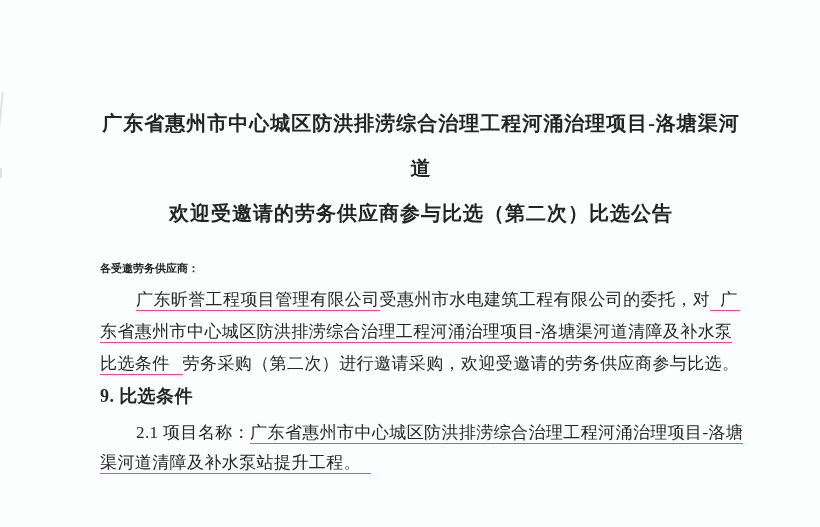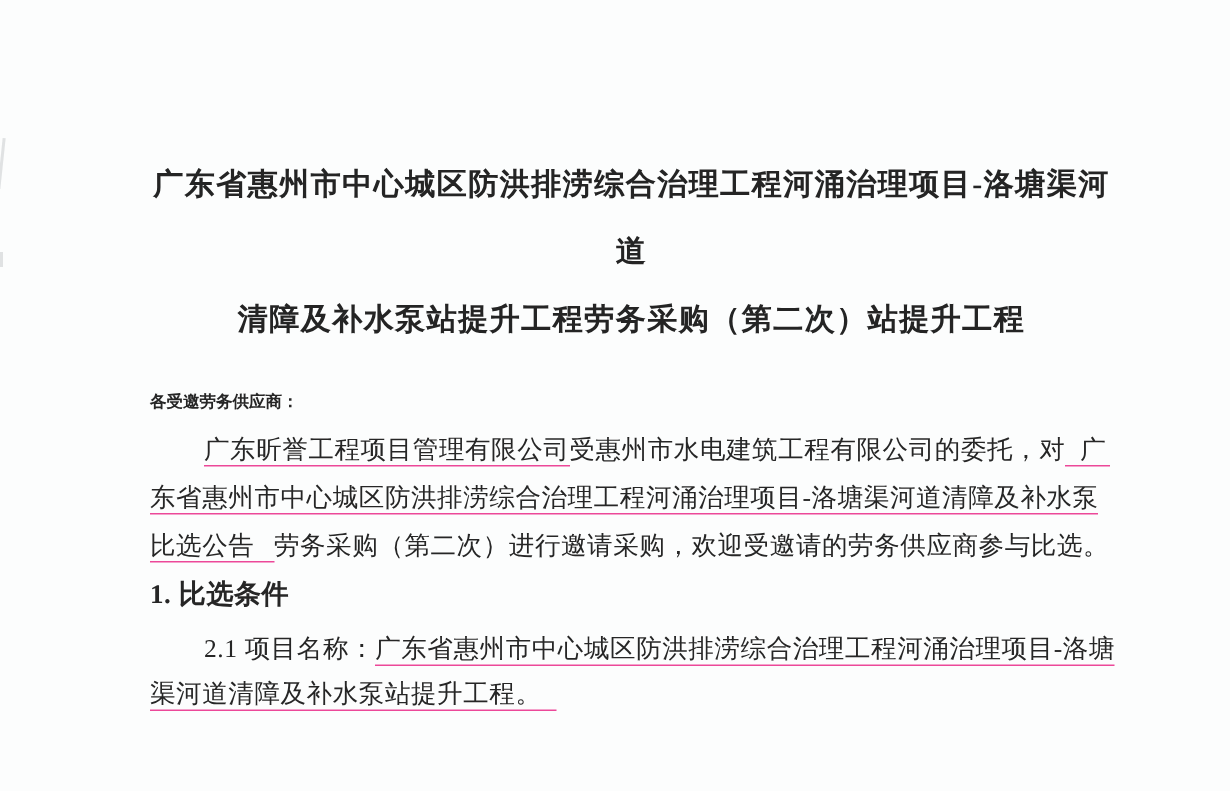--- a/index.html
+++ b/index.html
@@ -76,38 +76,38 @@
 
 <div class="paper">
 
   <div class="scratch scratch-1"></div>
   <div class="scratch scratch-2"></div>
 
   <div class="content">
 
     <h1 class="doc-title">
       <div>广东省惠州市中心城区防洪排涝综合治理工程河涌治理项目-洛塘渠河道</div>
-      <div>清障及补水泵站提升工程劳务采购（第二次）站提升工程</div>
+      <div>欢迎受邀请的劳务供应商参与比选（第二次）比选公告</div>
     </h1>
 
     <div class="salutation">各受邀劳务供应商：</div>
 
     <div class="body-line indent-pad">
       <span class="u">广东昕誉工程项目管理有限公司</span><span>受惠州市水电建筑工程有限公司的委托，对</span><span class="u u-tail-blank">广</span>
     </div>
 
     <div class="body-line">
       <span class="u">东省惠州市中心城区防洪排涝综合治理工程河涌治理项目-洛塘渠河道清障及补水泵</span>
     </div>
 
     <div class="body-line">
-      <span class="u u-trail-12">比选公告</span><span>劳务采购（第二次）进行邀请采购，欢迎受邀请的劳务供应商参与比选。</span>
+      <span class="u u-trail-12">比选条件</span><span>劳务采购（第二次）进行邀请采购，欢迎受邀请的劳务供应商参与比选。</span>
     </div>
 
-    <div class="sec-heading sec1-heading">1. 比选条件</div>
+    <div class="sec-heading sec1-heading">9. 比选条件</div>
 
 
 
     <div class="body-line item21-l1 indent-pad">
       <span>2.1 项目名称：</span><span class="u">广东省惠州市中心城区防洪排涝综合治理工程河涌治理项目-洛塘</span>
     </div>
 
     <div class="body-line item21-l2">
       <span class="u u-trail-10">渠河道清障及补水泵站提升工程。</span>
     </div>

